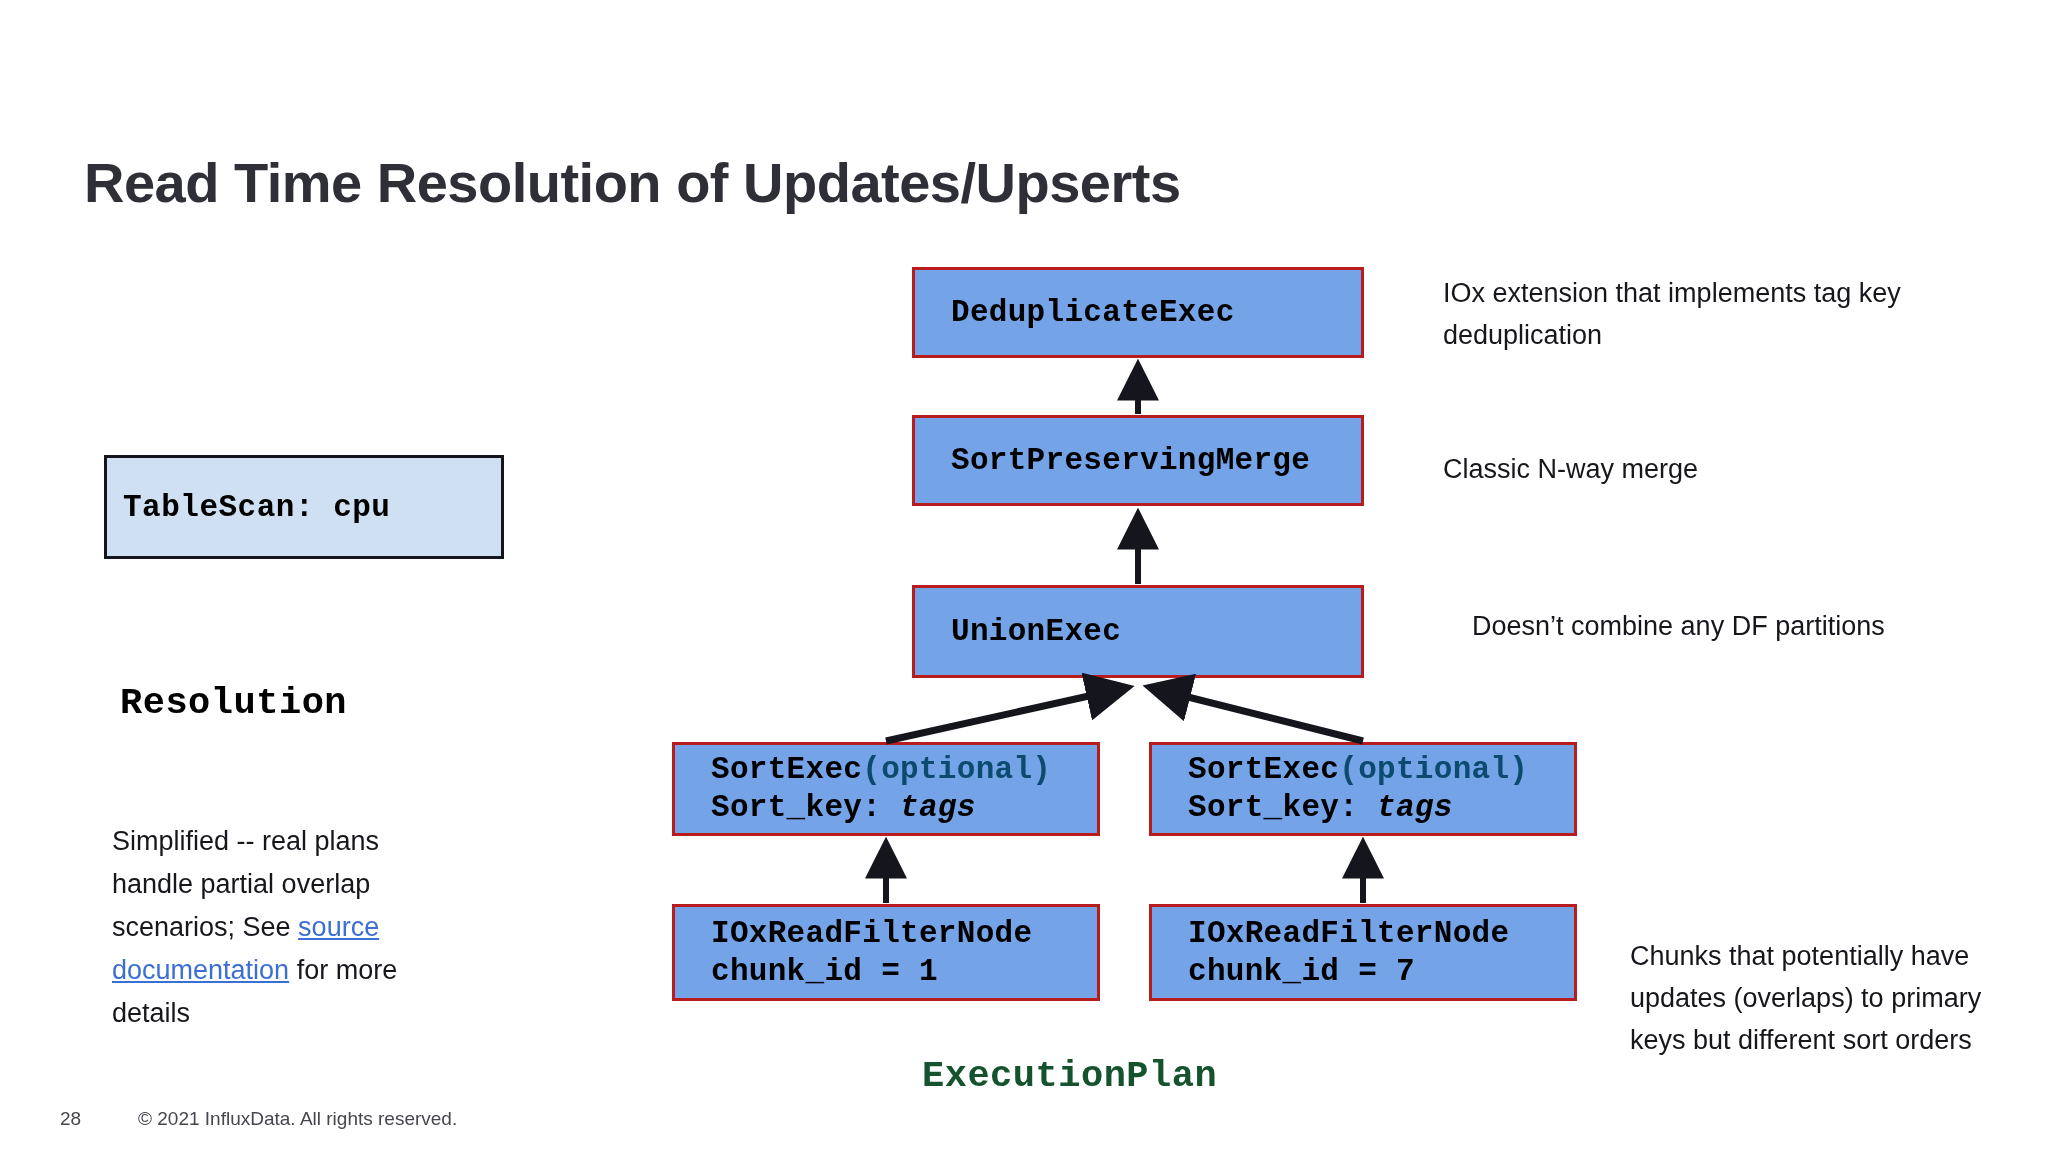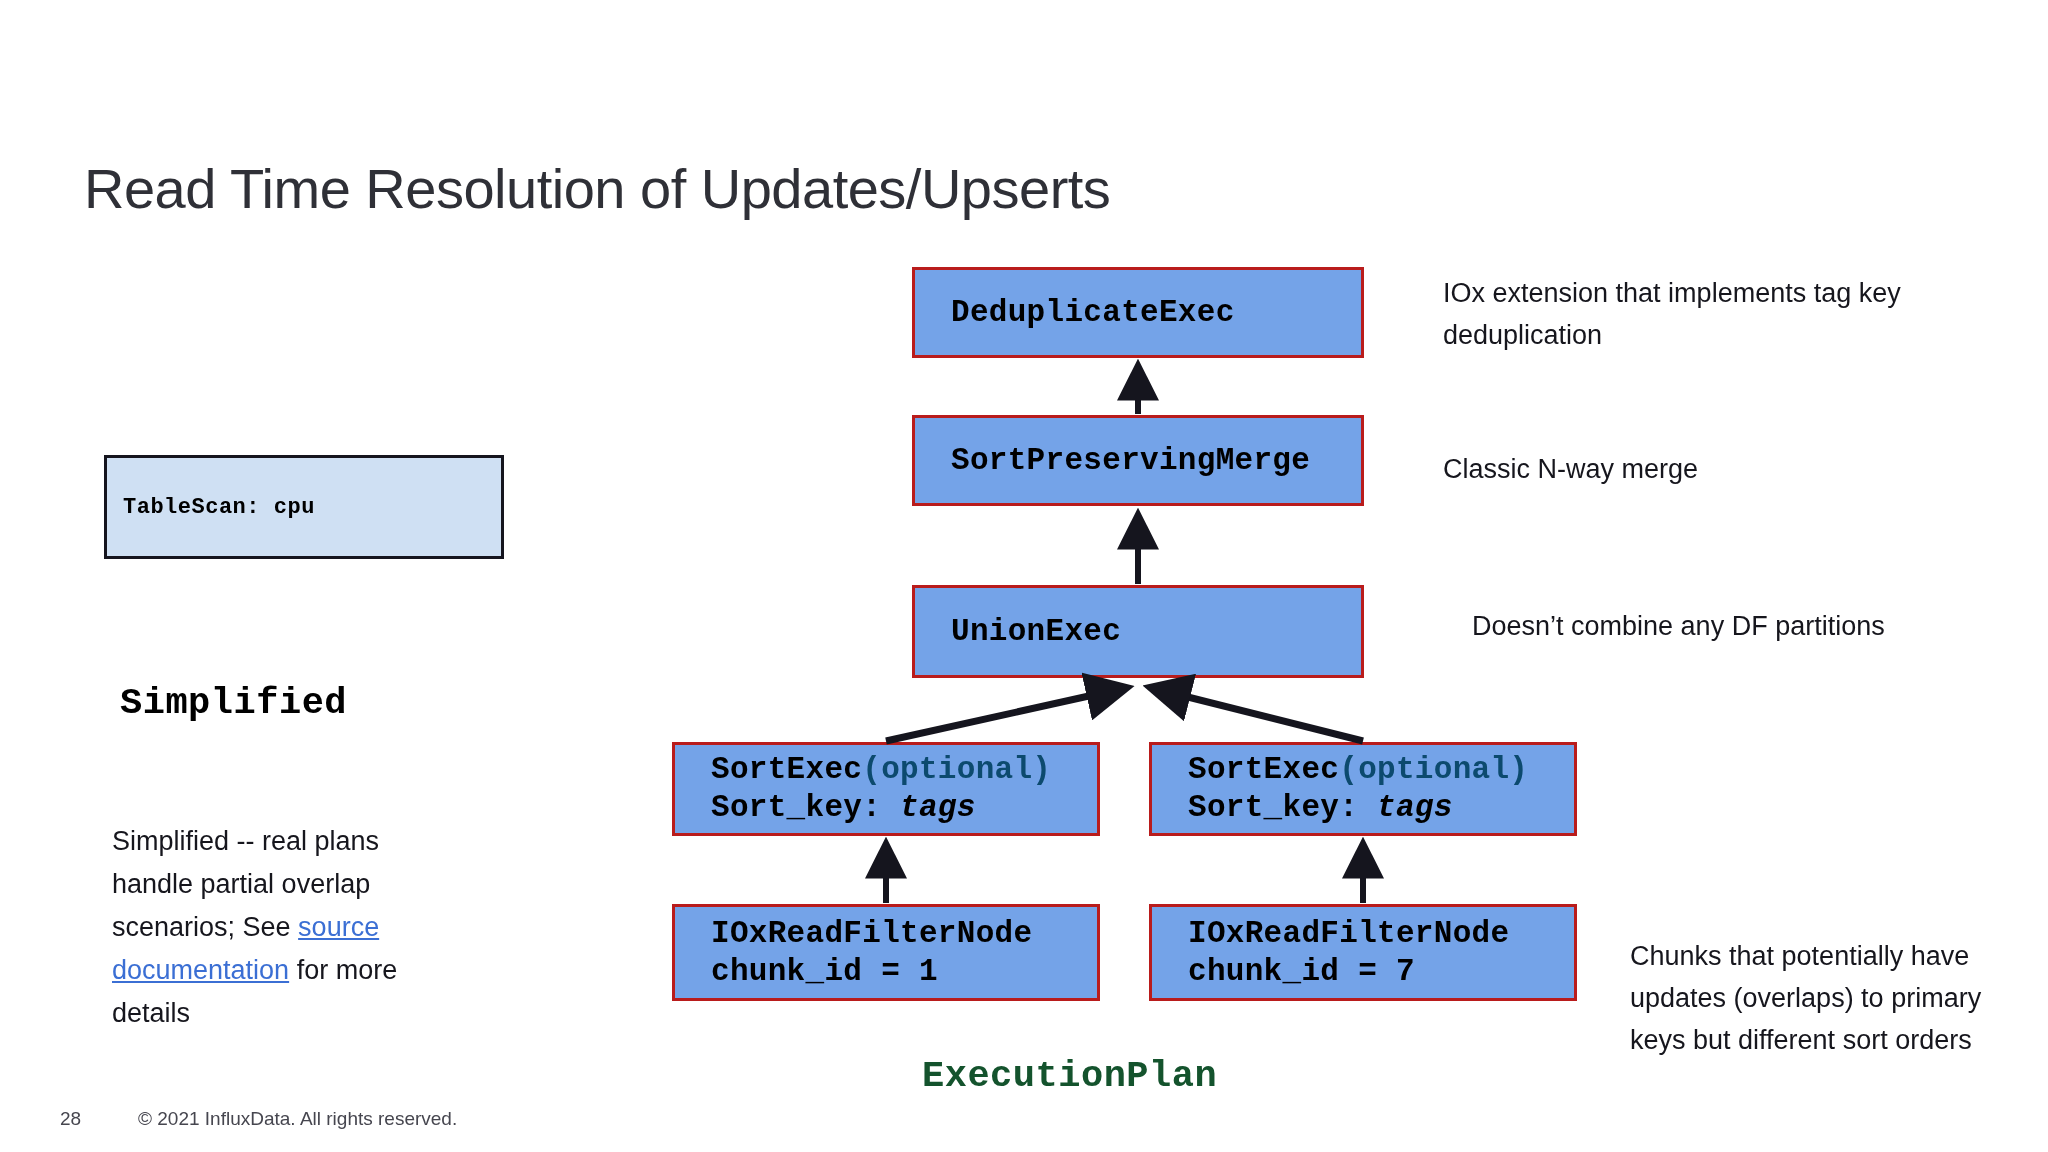--- a/index.html
+++ b/index.html
@@ -13,23 +13,23 @@
     height: 1152px;
     background: #ffffff;
     font-family: "Liberation Sans", sans-serif;
     overflow: hidden;
   }
 
   
   #slide-title {
     position: absolute;
     left: 84px;
-    top: 156px;
+    top: 150px;
     font-size: 56px;
-    font-weight: 400;
+    font-weight: 700;
     color: #2f3037;
     letter-spacing: -0.5px;
     white-space: nowrap;
   }
 
   
   .plan-box {
     position: absolute;
     box-sizing: border-box;
     border: 3px solid #15151e;
@@ -39,21 +39,21 @@
     display: flex;
     flex-direction: column;
     justify-content: center;
   }
   #table-scan-box {
     left: 104px;
     top: 455px;
     width: 400px;
     height: 104px;
     background: #cfe0f3;
-    font-size: 22px;
+    font-size: 31px;
     padding-left: 16px;
     letter-spacing: 0.5px;
   }
   #logical-plan-label {
     position: absolute;
     left: 120px;
     top: 682px;
     font-family: "Liberation Mono", "DejaVu Sans Mono", monospace;
     font-weight: bold;
     font-size: 37px;
@@ -156,21 +156,21 @@
 <body>
 
 <div id="slide">
 
   <div id="slide-title">Read Time Resolution of Updates/Upserts</div>
 
   <div id="table-scan-box" class="plan-box">
     <span>TableScan: cpu</span>
   </div>
 
-  <div id="logical-plan-label">Simplified</div>
+  <div id="logical-plan-label">Resolution</div>
 
   <div id="left-note"><span>Simplified -- real plans handle partial overlap scenarios; See </span><span class="linkish">source documentation</span><span> for more details</span></div>
 
   <div id="dedup-box" class="exec-box">
     <span>DeduplicateExec</span>
   </div>
 
   <div id="spm-box" class="exec-box">
     <span>SortPreservingMerge</span>
   </div>

